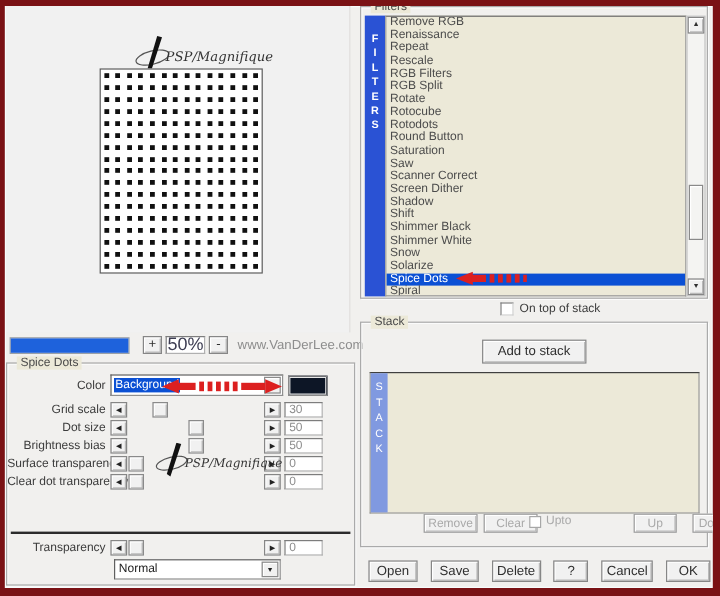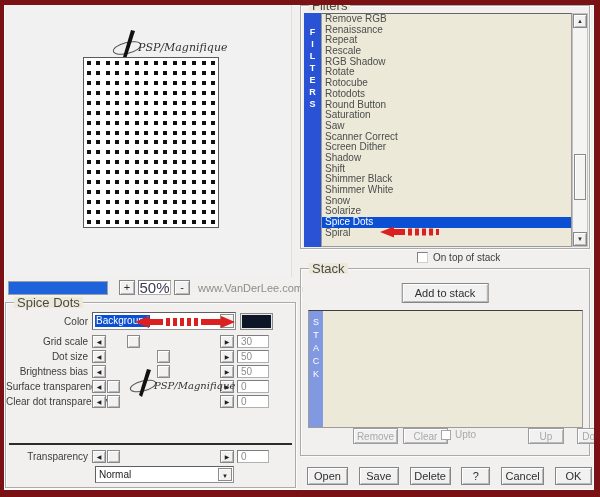--- a/index.html
+++ b/index.html
@@ -15,21 +15,21 @@
   
   .btn {
     background:#f1f1f1; border:1px solid #868686; color:#2f2f2f;
     box-shadow: inset 1px 1px 0 #ffffff, inset -1px -1px 0 #b9b9b9;
     font-family:"Liberation Sans", sans-serif; font-size:11px; text-align:center; cursor:pointer;
   }
   .btn.small { font-size:10px; }
   .btn.disabled { color:#a9a9a9; border-color:#9d9d9d;margin-left:31px; }
   .sunken { background:#ffffff; border:1px solid #b0b0b0; border-top-color:#7d7d7d; border-left-color:#7d7d7d; }
   .groupbox { position:absolute; border:1px solid #aaaaaa; box-shadow: inset 1px 1px 0 #fbfbfb, 1px 1px 0 #fbfbfb; }
-  .grouplabel { position:absolute; top:-6px; left:8px; background:#ece9d8; padding:0 3px; font-size:13px; color:#4a4a4a; line-height:11px; }
+  .grouplabel { position:absolute; top:-6px; left:8px; background:#ece9d8; padding:0 3px; font-size:10px; color:#4a4a4a; line-height:11px; }
   .cb { position:absolute; width:11px; height:11px; background:#fff; border:1px solid #808080; border-bottom-color:#cfcfcf; border-right-color:#cfcfcf; }
   .cb.disabled { border-color:#a7a7a7; }
   .vband { position:absolute; color:#ffffff; font-weight:bold; font-size:9px; text-align:center; white-space:pre-line; }
   .anno { position:absolute; pointer-events:none; }
   
   .preview { position:absolute; left:1px; top:0; width:287px; height:272px; background:#f1f1f1; border-right:1px solid #e0dedc; }
   .logo { position:absolute; }
   .logotext { font-family:"DejaVu Serif", serif; font-style:italic; font-size:11px; fill:#333; }
   .dots { position:absolute; left:78px; top:52px; width:136px; height:171px; background:#ffffff; border:1px solid #5a5a5a; display:grid; }
   .dots .dot { width:4px; height:4px; background:#111; margin:auto; }
@@ -443,22 +443,23 @@
       <div class="flist">
 
           <div class="fitem">Remove RGB</div>
 
           <div class="fitem">Renaissance</div>
 
           <div class="fitem">Repeat</div>
 
           <div class="fitem">Rescale</div>
 
-          <div class="fitem">RGB Shadow</div>
-
+          <div class="fitem">RGB Filters</div>
+
+          <div class="fitem">RGB Split</div>
 
           <div class="fitem">Rotate</div>
 
           <div class="fitem">Rotocube</div>
 
           <div class="fitem">Rotodots</div>
 
           <div class="fitem">Round Button</div>
 
           <div class="fitem">Saturation</div>

